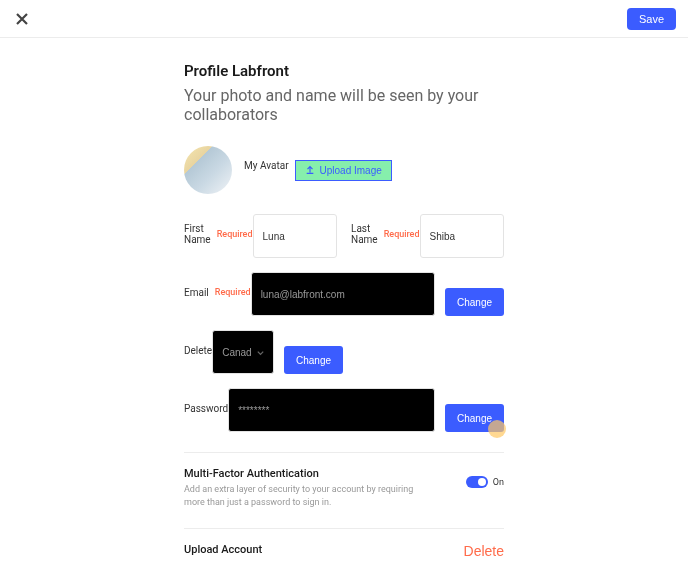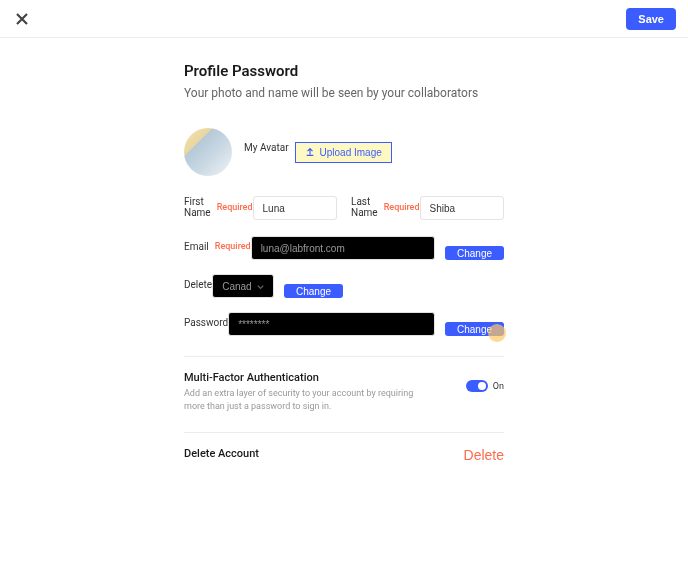--- a/index.html
+++ b/index.html
@@ -1,43 +1,43 @@
 <!DOCTYPE html>
 <html><head>
 <meta charset="utf-8">
 <style>
   * { box-sizing: border-box; margin: 0; padding: 0; }
   html, body { width: 688px; height: 580px; font-family: -apple-system, BlinkMacSystemFont, "Segoe UI", Roboto, Arial, sans-serif; background: #fff; color: #1a1a1a; }
   .topbar { height: 38px; display: flex; align-items: center; justify-content: space-between; padding: 0 12px; border-bottom: 1px solid #ececec; }
   .close-btn { width: 20px; height: 20px; display: flex; align-items: center; justify-content: center; cursor: pointer; }
   .close-btn svg { width: 12px; height: 12px; stroke: #444; stroke-width: 2.2; }
-  .save-btn { background: #3b5cff; color: #fff; border: none; border-radius: 4px; padding: 5px 12px; font-size: 11px; font-weight: 700; cursor: pointer; }
+  .save-btn { background: #3b5cff; color: #fff; border: none; border-radius: 4px; padding: 5px 12px; font-size: 11px; font-weight: 400; cursor: pointer; }
   .content { overflow-y: auto; height: 542px; padding: 24px 0 40px; }
   .inner { width: 320px; margin: 0 auto; }
   h1.title { font-size: 15px; font-weight: 600; margin-bottom: 6px; }
-  .subtitle { font-size: 12px; color: #666; margin-bottom: 28px; }
+  .subtitle { font-size: 16px; color: #666; margin-bottom: 22px; }
   .avatar-row { display: flex; align-items: center; gap: 12px; margin-bottom: 20px; }
   .avatar { width: 48px; height: 48px; border-radius: 50%; background: linear-gradient(135deg,#f6e7b0 0%,#e8d4a0 30%,#b5c9d6 30%,#cad9e4 60%,#f0f3f6 100%); }
   .avatar-col { display: flex; flex-direction: row; gap: 6px; }
   .avatar-label { font-size: 10px; color: #333; }
-  .upload-btn { display: inline-flex; align-items: center; gap: 5px; border: 1px solid #3b5cff; color: #3b5cff; background: #fef9c3; border-radius: 0; padding: 4px 9px; font-size: 10px; cursor: pointer; }
+  .upload-btn { display: inline-flex; align-items: center; gap: 5px; border: 1px solid #3b5cff; color: #3b5cff; background: #86efac; border-radius: 0; padding: 4px 9px; font-size: 10px; cursor: pointer; }
   .upload-btn svg { width: 10px; height: 10px; }
   .row { display: flex; gap: 14px; margin-bottom: 14px; }
   .field { flex: 1; display: flex; flex-direction: row; }
   .field-label { font-size: 10px; color: #333; margin-bottom: 4px; display: flex; gap: 6px; align-items: center; }
   .req { color: #ff6b4a; font-size: 9px; font-weight: 500; }
-  .input { width: 100%; height: 24px; border: 1px solid #e3e3e3; border-radius: 3px; padding: 0 9px; font-size: 10px; color: #333; background: #fff; }
+  .input { width: 100%; height: 44px; border: 1px solid #e3e3e3; border-radius: 3px; padding: 0 9px; font-size: 10px; color: #333; background: #fff; }
   .input[readonly] { background: #000000; color: #999; }
   .input::placeholder { color: #bbb; }
   .select { position: relative; }
   .select .chev { position: absolute; right: 9px; top: 50%; transform: translateY(-50%); pointer-events: none; }
   .select .chev svg { width: 9px; height: 9px; stroke: #666; }
   .inline-btn-row { display: flex; gap: 10px; align-items: flex-end; margin-bottom: 14px; }
   .inline-btn-row .field { flex: 1; }
-  .change-btn { background: #3b5cff; color: #fff; border: none; border-radius: 3px; height: 14px; padding: 0 12px; font-size: 10px; cursor: pointer; }
+  .change-btn { background: #3b5cff; color: #fff; border: none; border-radius: 3px; height: 28px; padding: 0 12px; font-size: 10px; cursor: pointer; }
   .section-divider { border: none; border-top: 1px solid #ececec; margin: 20px 0 14px; }
   .mfa-row { display: flex; justify-content: space-between; gap: 5px; align-items: flex-start; margin-bottom: 4px; }
   .mfa-text h3 { font-size: 11px; font-weight: 500; margin-bottom: 3px; }
   .mfa-text p { font-size: 9px; color: #999; line-height: 1.4; max-width: 240px; }
   .toggle-wrap { display: flex; align-items: center; gap: 5px; margin-top: 9px; }
   .toggle { width: 22px; height: 12px; background: #3b5cff; border-radius: 6px; position: relative; cursor: pointer; }
   .toggle::after { content: ''; position: absolute; width: 8px; height: 8px; background: #fff; border-radius: 50%; top: 2px; right: 2px; }
   .toggle-label { font-size: 9px; color: #333; }
   .delete-row { display: flex; justify-content: space-between; align-items: flex-start; gap: 12px; }
   .delete-text h3 { font-size: 11px; font-weight: 500; margin-bottom: 3px; }
@@ -53,21 +53,21 @@
     <svg viewBox="0 0 12 12" fill="none">
         <path d="M1 1 L11 11 M11 1 L1 11"></path>
       </svg>
   </div>
   <button class="save-btn">Save</button>
 </div>
 
 <div class="content">
   <div class="inner">
 
-    <h1 class="title">Profile Password</h1>
+    <h1 class="title">Profile Labfront</h1>
     <p class="subtitle">Your photo and name will be seen by your collaborators</p>
 
     <div class="avatar-row">
       <div class="avatar"></div>
       <div class="avatar-col">
         <span class="avatar-label">My Avatar</span>
         <button class="upload-btn">
           <svg viewBox="0 0 12 12" fill="none" stroke="#3b5cff" stroke-width="1.4">
               <path d="M6 9V2M3 5l3-3 3 3M2 10h8"></path>
             </svg>
@@ -141,20 +141,20 @@
       <div class="toggle-wrap">
         <div class="toggle"></div>
         <span class="toggle-label">On</span>
       </div>
     </div>
 
     <hr class="section-divider">
 
     <div class="delete-row">
       <div class="delete-text">
-        <h3>Delete Account</h3>
+        <h3>Upload Account</h3>
 
       </div>
       <button class="delete-btn">Delete</button>
     </div>
 
   </div>
 </div>
 
 </body></html>

